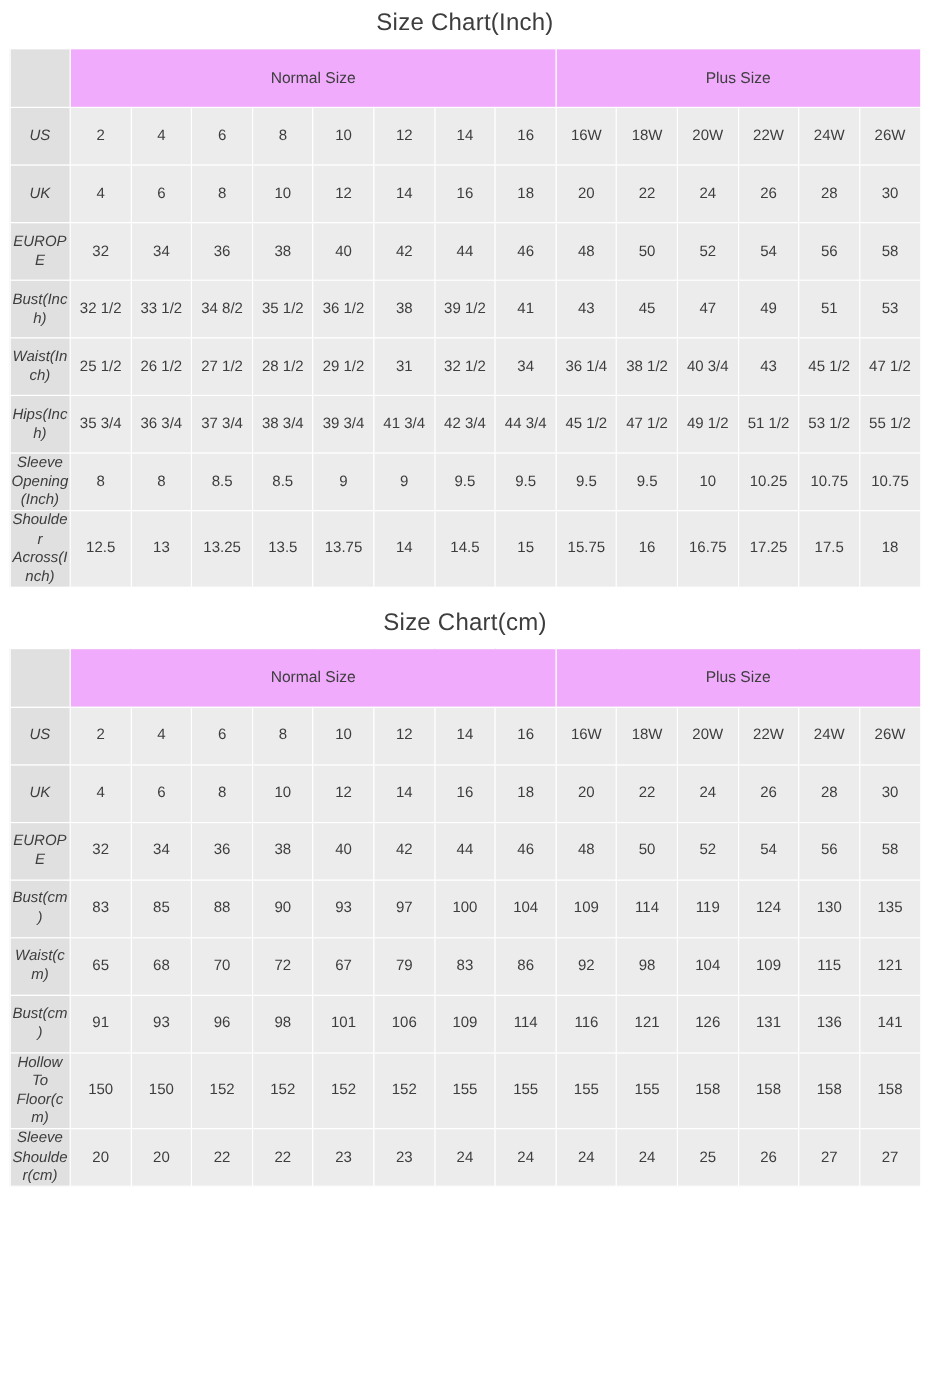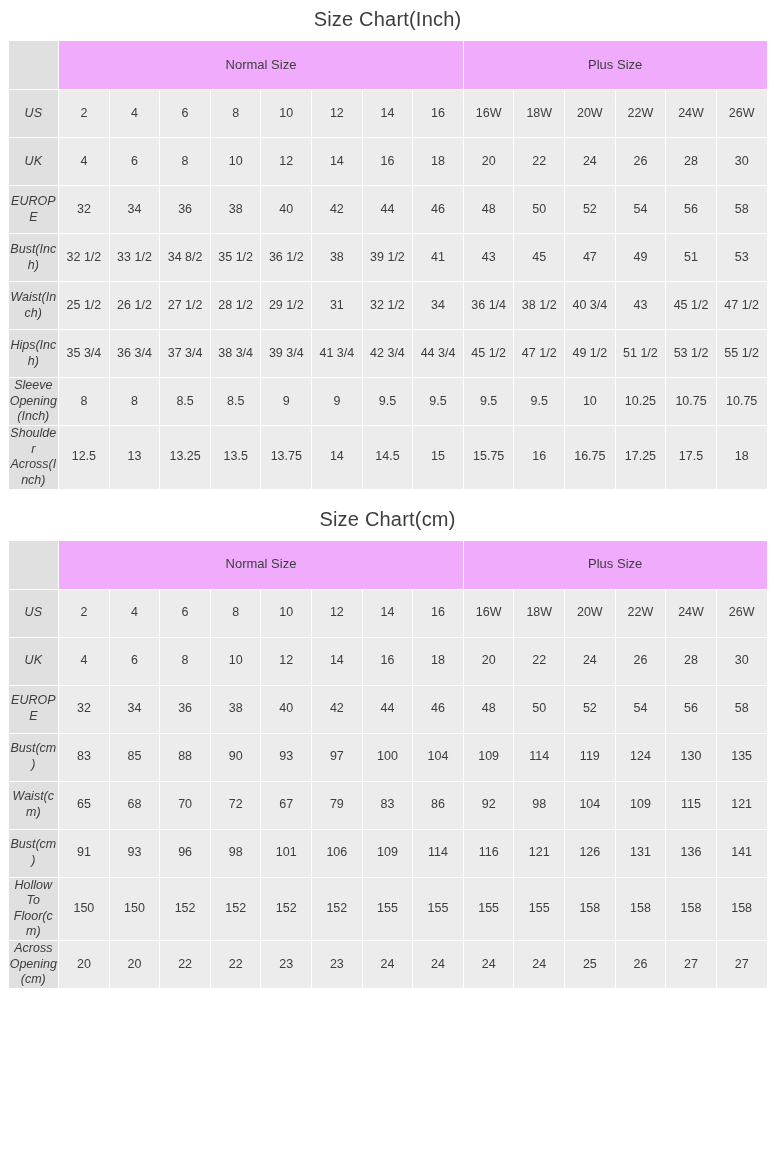--- a/index.html
+++ b/index.html
@@ -350,21 +350,21 @@
           <td>155</td>
           <td>155</td>
           <td>155</td>
           <td>155</td>
           <td>158</td>
           <td>158</td>
           <td>158</td>
           <td>158</td>
         </tr>
         <tr>
-          <td class="rowhead">Across Opening(cm)</td>
+          <td class="rowhead">Sleeve Shoulder(cm)</td>
           <td>20</td>
           <td>20</td>
           <td>22</td>
           <td>22</td>
           <td>23</td>
           <td>23</td>
           <td>24</td>
           <td>24</td>
           <td>24</td>
           <td>24</td>

